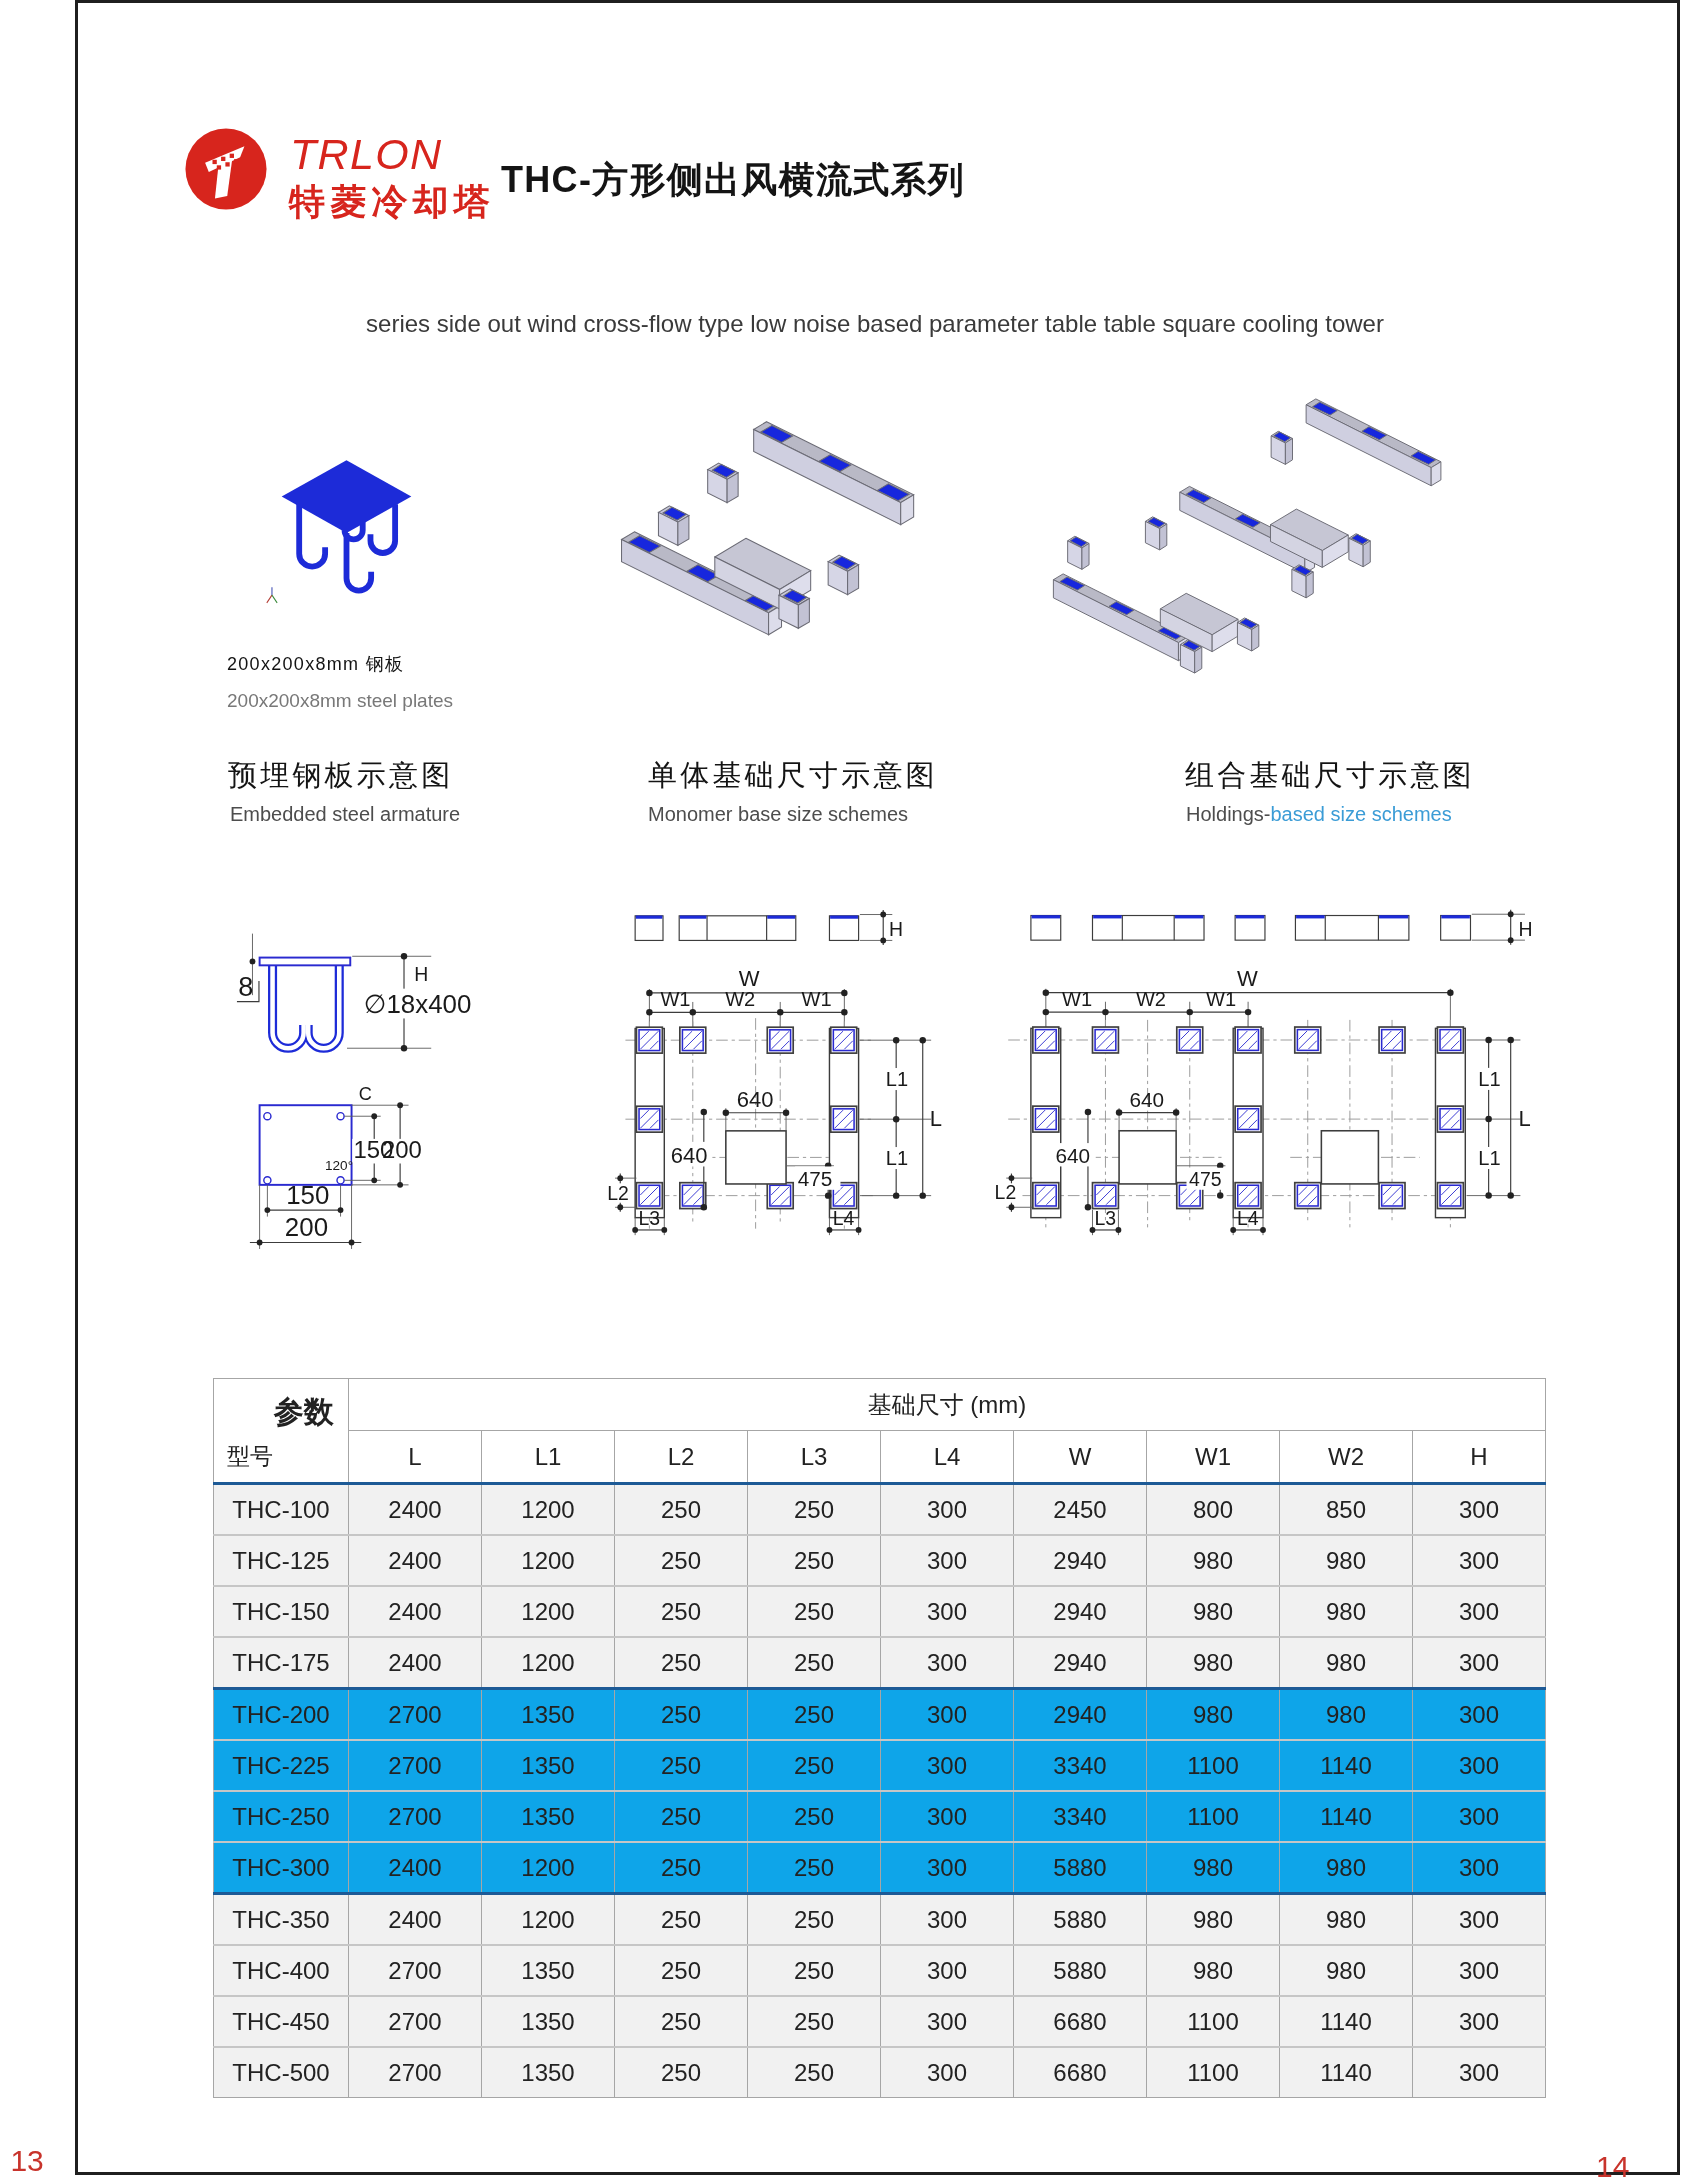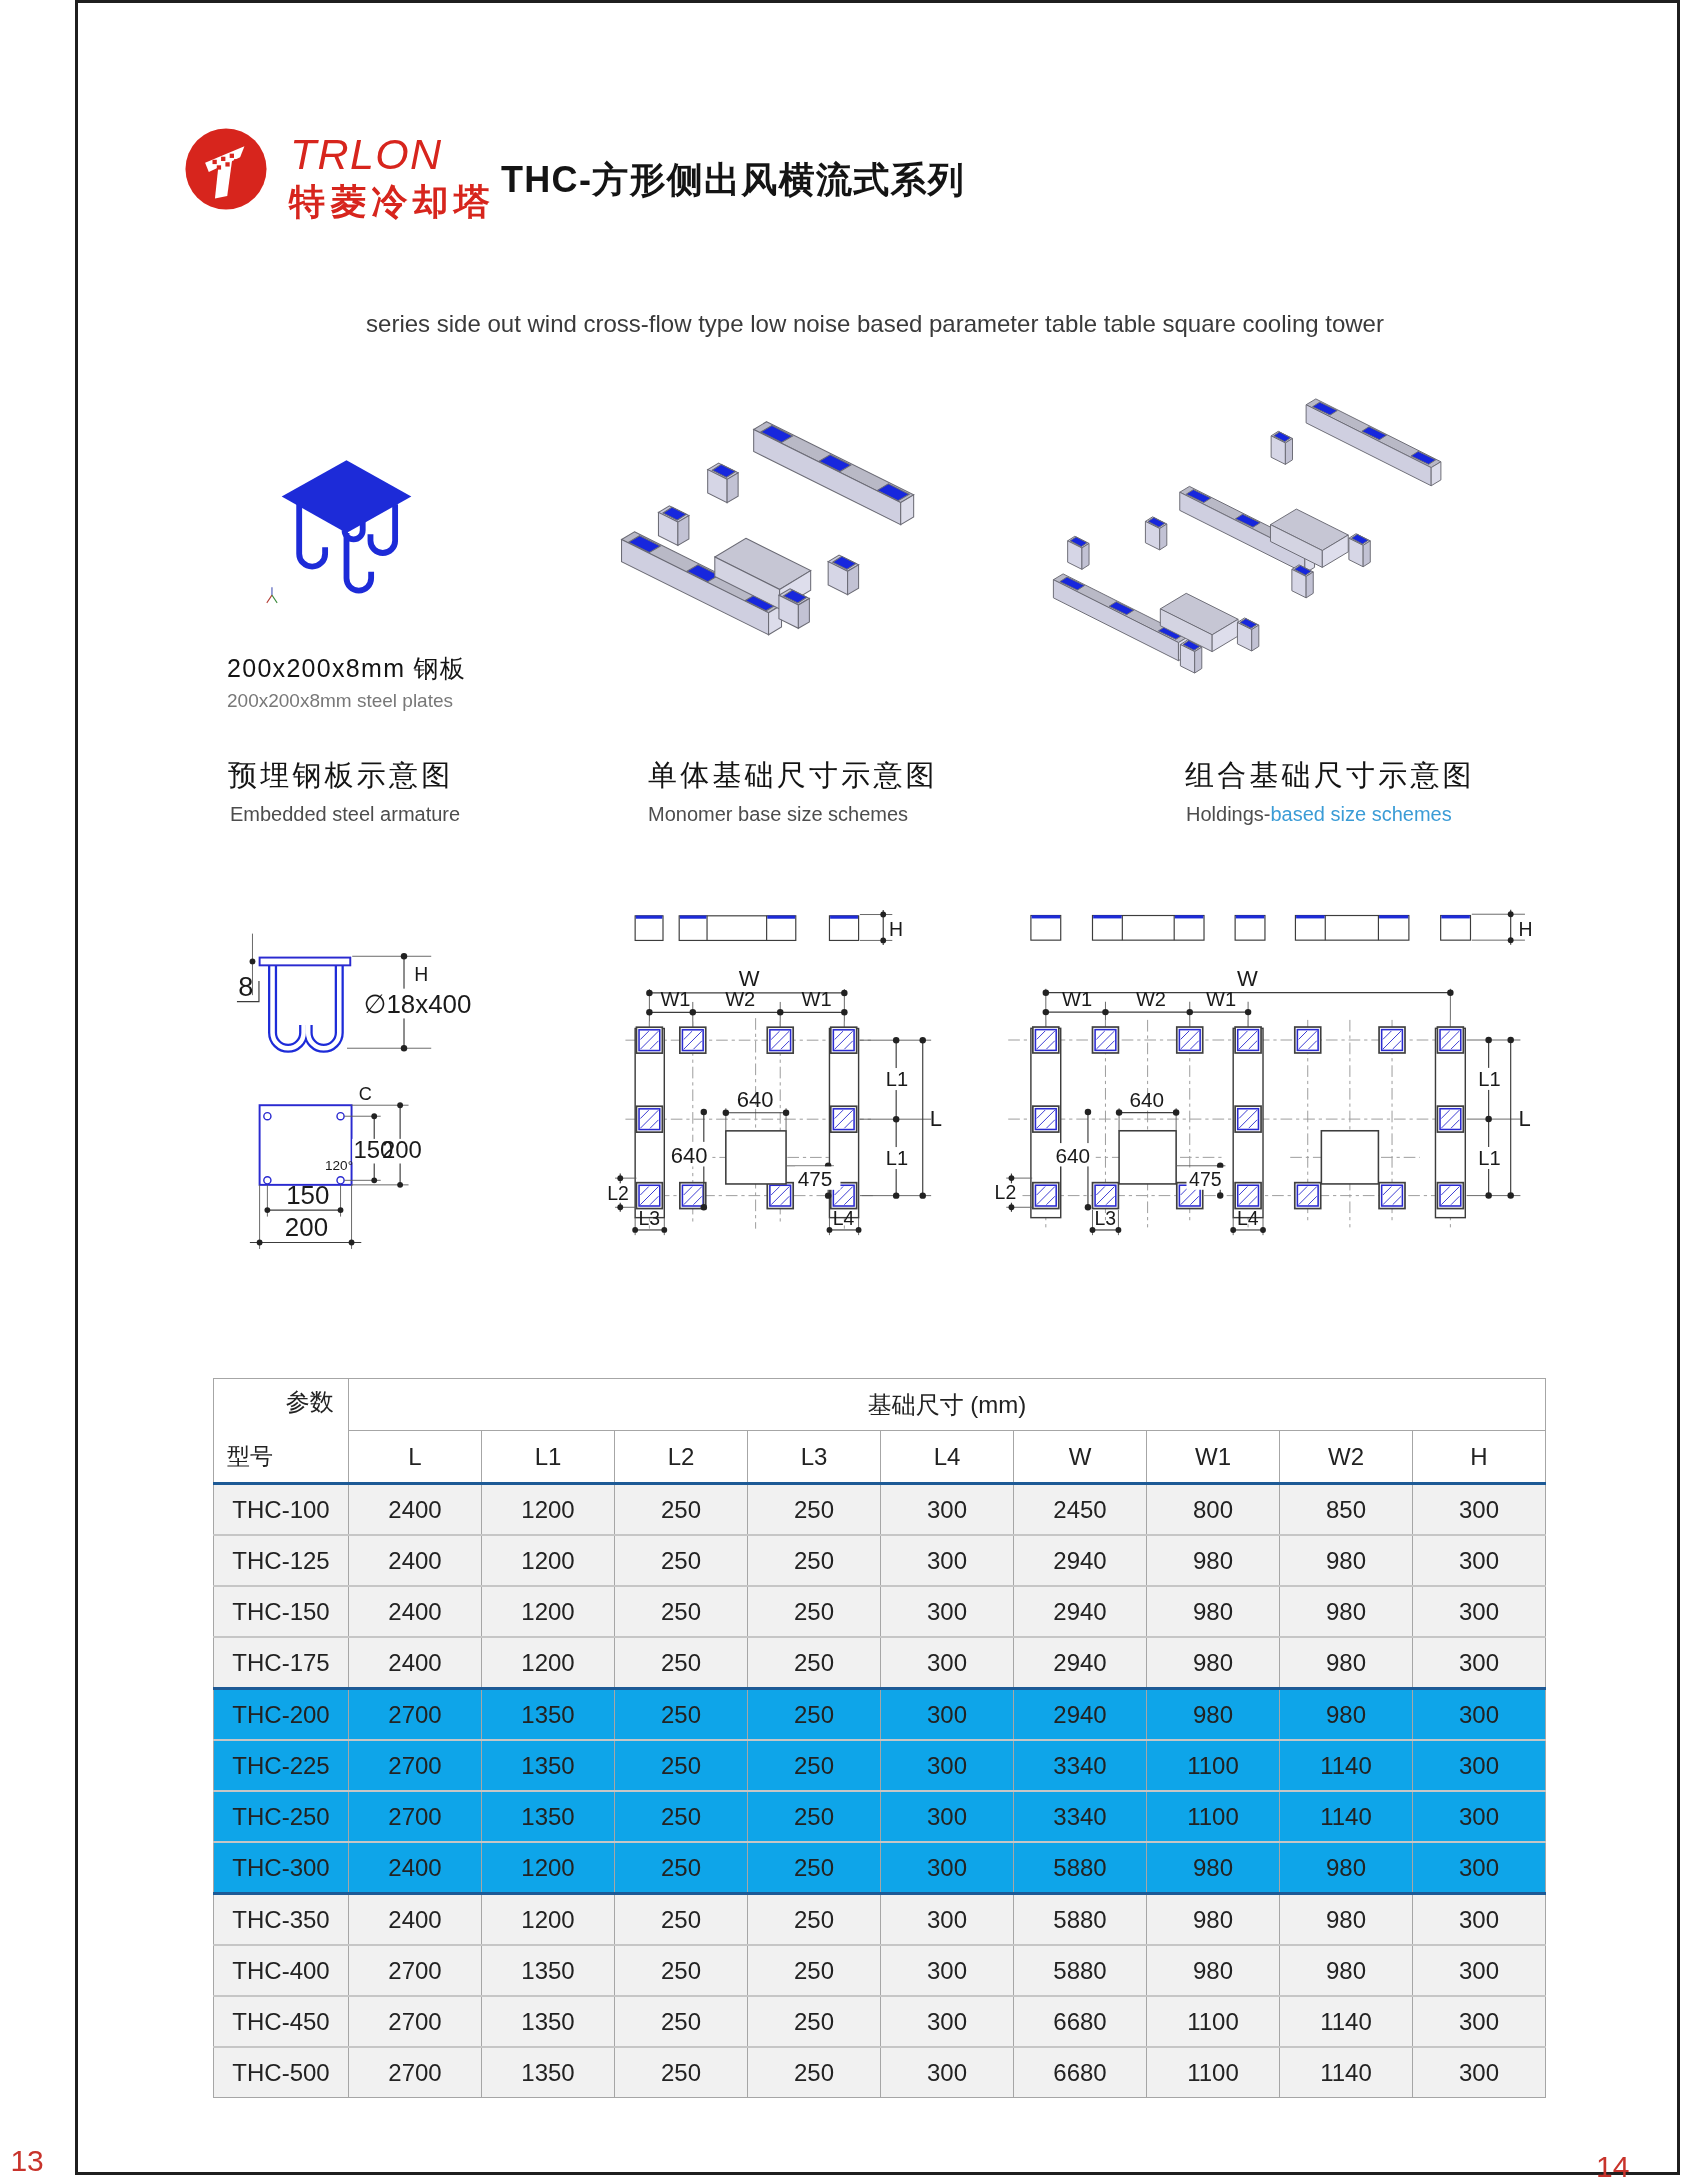--- a/index.html
+++ b/index.html
@@ -13,41 +13,41 @@
   .brand-name{position:absolute;left:290px;top:130px;font-size:43px;font-weight:normal;
               font-style:italic;color:#d7251d;letter-spacing:1.3px;}
   .brand-cn{position:absolute;left:289px;top:178px;font-size:36px;font-weight:bold;
             color:#d7251d;letter-spacing:5.2px;font-family:Liberation Serif, serif;}
   .doc-title{position:absolute;left:501px;top:156px;font-size:36px;font-weight:bold;
              color:#141414;letter-spacing:1.3px;}
   .sub-cn{position:absolute;left:233px;top:261px;width:1284px;text-align:center;
           font-size:36px;color:#262626;letter-spacing:14.3px;}
   .sub-en{position:absolute;left:233px;top:310px;width:1284px;text-align:center;
           font-size:24px;color:#3a3a3a;}
-  .lbl-steel{position:absolute;left:227px;top:652px;font-size:25px;color:#141414;letter-spacing:1.3px;}
+  .lbl-steel{position:absolute;left:227px;top:652px;font-size:18px;color:#141414;letter-spacing:1.3px;}
   .lbl-steel-en{position:absolute;left:227px;top:690px;font-size:19px;color:#787878;}
   .cap-cn{position:absolute;font-size:29px;color:#141414;letter-spacing:3.2px;}
   .cap-en{position:absolute;font-size:20px;color:#4d4d4d;}
   .cap-en .blue{color:#3b9cd6;}
   
   .ptable{position:absolute;left:213px;top:1378px;width:1331px;border-collapse:collapse;
           table-layout:fixed;font-size:24px;color:#222;}
   .ptable th,.ptable td{border:1.3px solid #a6a6a6;text-align:center;vertical-align:middle;
           padding:0;font-weight:normal;}
   .ptable thead th,.ptable thead td{background:#fff;height:51px;}
   .ptable thead tr:first-child th{height:51px;}
   .ptable tbody td{height:49px;background:#f1f1f1;border-top:2.6px solid #c6c6c6;}
   .ptable tbody tr.shaded td{background:#0ea5e9;}
   .ptable tbody tr.group-start td{border-top:3.9px solid #1d5a96;}
   .ptable thead tr.cols th{border-bottom:3.9px solid #1d5a96;}
   .ptable{border:1.9px solid #8e8e8e;}
   td.corner{position:relative;background:
       linear-gradient(to bottom right,#fff 49.65%,#a6a6a6 49.65%,#a6a6a6 50.35%,#fff 50.35%);
       border-bottom:3.9px solid #1d5a96;}
-  td.corner .tr{position:absolute;top:7px;right:14.3px;font-size:24px;}
+  td.corner .tr{position:absolute;top:13px;right:14.3px;font-size:30px;font-weight:bold;}
   td.corner .bl{position:absolute;bottom:10.4px;left:13px;font-size:23px;}
   
   svg text{font-family:"Liberation Sans","DejaVu Sans",sans-serif;fill:#1a1a1a;}
   .dln{stroke:#3c3c3c;stroke-width:1.8;fill:none;}
   .ext{stroke:#5a5a5a;stroke-width:1.4;fill:none;}
   .cl{stroke:#9a9a9a;stroke-width:1.5;stroke-dasharray:18 6 5 6;fill:none;}
   .blu{stroke:#1d2bd8;fill:none;}
   .dk{fill:#222;}
 </style>
 </head>

